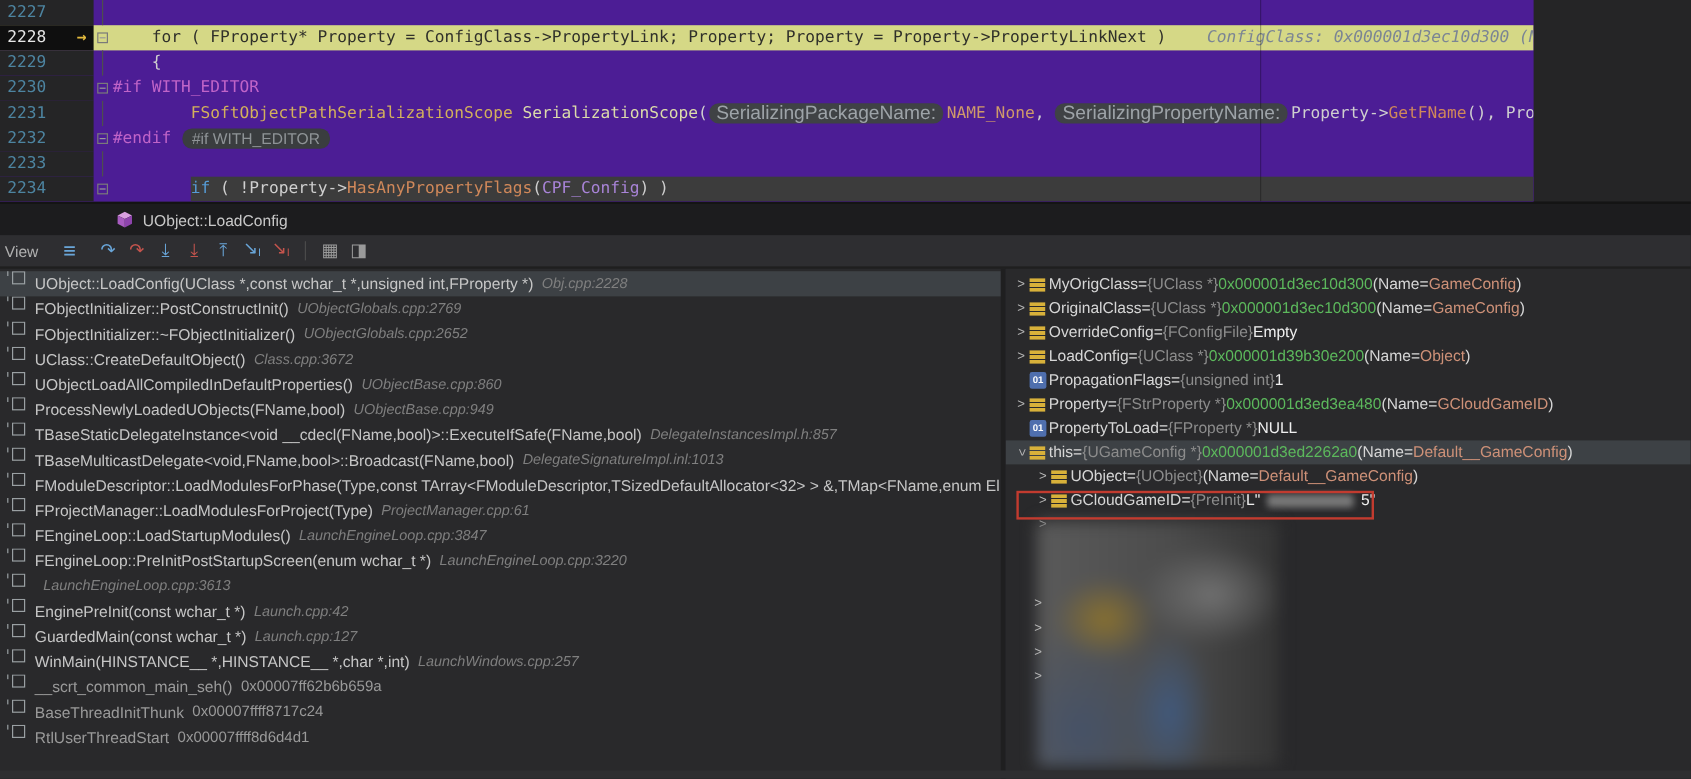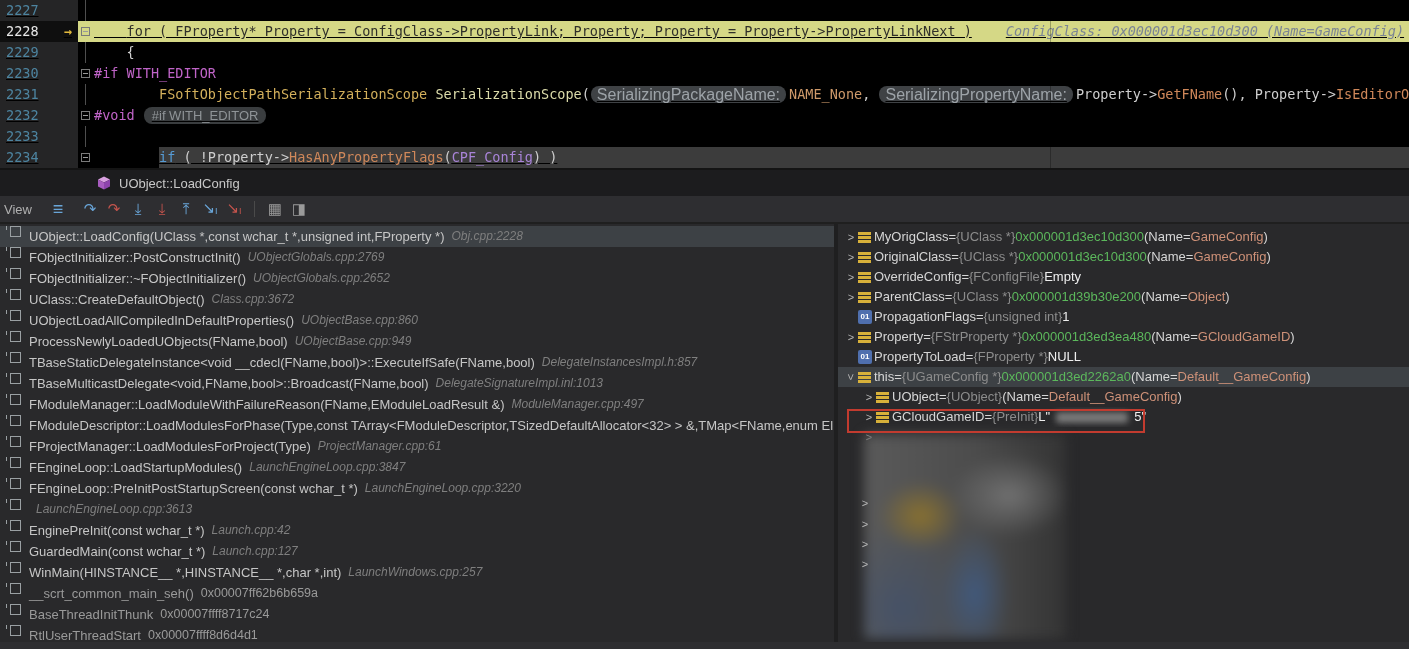--- a/index.html
+++ b/index.html
@@ -1,21 +1,21 @@
 <!DOCTYPE html>
 <html><head>
 <meta charset="utf-8">
 <style>
   html,body{margin:0;padding:0;}
   body{width:1409px;height:649px;overflow:hidden;background:#252526;
        font-family:"Liberation Sans",sans-serif;position:relative;}
 
   
-  .editor{position:relative;width:1409px;height:168px;background:#000000;overflow:hidden;
-          font-family:"DejaVu Sans Mono",monospace;font-size:13.5px;text-decoration:underline;}
+  .editor{position:relative;width:1278px;height:168px;background:#4c1d95;overflow:hidden;
+          font-family:"DejaVu Sans Mono",monospace;font-size:13.5px;}
   .guide{position:absolute;left:1050px;top:0;width:1px;height:168px;background:rgba(0,0,0,.28);z-index:5;}
   .line{display:flex;height:21px;line-height:21px;white-space:pre;}
   .line.cur{background:#d5d886;}
   .gut{width:78px;box-sizing:border-box;padding-left:6px;padding-right:6px;display:flex;flex-shrink:0;
        justify-content:space-between;background:#252526;color:#4d84a0;}
   .cur .gut{background:#0f0f0f;color:#e6e6e6;}
   .exec-arrow{color:#e2b93d;font-weight:bold;}
   .fold{width:16px;flex-shrink:0;position:relative;}
   .foldline{position:absolute;left:7px;top:0;bottom:0;width:0;border-left:1px solid #4e4e4e;}
   .foldbox{position:absolute;left:3px;top:6px;width:9px;height:9px;border:1px solid #7a7a7a;box-sizing:border-box;background:transparent;}
@@ -98,21 +98,21 @@
 </head>
 <body>
 
 <div class="editor">
   <div id="code-lines">
       <div class="line"><span class="gut"><span class="lnum">2227</span></span><span class="fold"><span class="foldline"></span></span><span class="code"><span class="c-w"></span></span></div>
       <div class="line cur"><span class="gut"><span class="lnum">2228</span><span class="exec-arrow">→</span></span><span class="fold"><span class="foldbox"></span></span><span class="code"><span class="c-w">    </span><span class="c-d">for ( FProperty* Property = ConfigClass-&gt;PropertyLink; Property; Property = Property-&gt;PropertyLinkNext )</span><span class="c-di">ConfigClass: 0x000001d3ec10d300 (Name=GameConfig)</span></span></div>
       <div class="line"><span class="gut"><span class="lnum">2229</span></span><span class="fold"><span class="foldline"></span></span><span class="code"><span class="c-w">    </span><span class="c-w">{</span></span></div>
       <div class="line"><span class="gut"><span class="lnum">2230</span></span><span class="fold"><span class="foldbox"></span></span><span class="code"><span class="c-w"></span><span class="c-mac">#if WITH_EDITOR</span></span></div>
       <div class="line"><span class="gut"><span class="lnum">2231</span></span><span class="fold"><span class="foldline"></span></span><span class="code"><span class="c-w">        </span><span class="c-typ">FSoftObjectPathSerializationScope</span><span class="c-w"> </span><span class="c-fn2">SerializationScope</span><span class="c-w">(</span><span class="c-chip">SerializingPackageName:</span><span class="c-nn">NAME_None</span><span class="c-w">, </span><span class="c-chip">SerializingPropertyName:</span><span class="c-w">Property-&gt;</span><span class="c-call">GetFName</span><span class="c-w">(), Property-&gt;</span><span class="c-call">IsEditorOnlyProperty</span><span class="c-w">()</span></span></div>
-      <div class="line"><span class="gut"><span class="lnum">2232</span></span><span class="fold"><span class="foldbox"></span></span><span class="code"><span class="c-w"></span><span class="c-mac">#void</span><span class="c-w"> </span><span class="c-chip2">#if WITH_EDITOR</span></span></div>
+      <div class="line"><span class="gut"><span class="lnum">2232</span></span><span class="fold"><span class="foldbox"></span></span><span class="code"><span class="c-w"></span><span class="c-mac">#endif</span><span class="c-w"> </span><span class="c-chip2">#if WITH_EDITOR</span></span></div>
       <div class="line"><span class="gut"><span class="lnum">2233</span></span><span class="fold"><span class="foldline"></span></span><span class="code"><span class="c-w"></span></span></div>
       <div class="line"><span class="gut"><span class="lnum">2234</span></span><span class="fold"><span class="foldbox"></span></span><span class="code"><span class="c-w">        </span><span class="barbg"><span class="c-kw">if</span><span class="c-w"> ( !Property-&gt;</span><span class="c-call">HasAnyPropertyFlags</span><span class="c-w">(</span><span class="c-enum">CPF_Config</span><span class="c-w">) )</span></span></span></div>
     </div>
   <div class="guide"></div>
 </div>
 
 <div class="frame-header">
   <svg class="cube" viewBox="0 0 14 14">
     <polygon points="7,0.5 13,3.5 7,6.5 1,3.5" fill="#d9a0e0"></polygon>
     <polygon points="1,3.5 7,6.5 7,13.5 1,10.5" fill="#a85cc0"></polygon>
@@ -176,40 +176,35 @@
           <span class="s-fn">TBaseStaticDelegateInstance&lt;void __cdecl(FName,bool)&gt;::ExecuteIfSafe(FName,bool)</span>
           <span class="s-loc">DelegateInstancesImpl.h:857</span>
         </div>
         <div class="srow">
           <span class="fficon"></span>
           <span class="s-fn">TBaseMulticastDelegate&lt;void,FName,bool&gt;::Broadcast(FName,bool)</span>
           <span class="s-loc">DelegateSignatureImpl.inl:1013</span>
         </div>
         <div class="srow">
           <span class="fficon"></span>
-          <span class="s-fn">FModuleManager::LoadModuleWithFailureReason(FName,EModuleLoadResult &amp;)</span>
-          <span class="s-loc">ModuleManager.cpp:497</span>
-        </div>
-        <div class="srow">
-          <span class="fficon"></span>
           <span class="s-fn">FModuleDescriptor::LoadModulesForPhase(Type,const TArray&lt;FModuleDescriptor,TSizedDefaultAllocator&lt;32&gt; &gt; &amp;,TMap&lt;FName,enum El</span>
         </div>
         <div class="srow">
           <span class="fficon"></span>
           <span class="s-fn">FProjectManager::LoadModulesForProject(Type)</span>
           <span class="s-loc">ProjectManager.cpp:61</span>
         </div>
         <div class="srow">
           <span class="fficon"></span>
           <span class="s-fn">FEngineLoop::LoadStartupModules()</span>
           <span class="s-loc">LaunchEngineLoop.cpp:3847</span>
         </div>
         <div class="srow">
           <span class="fficon"></span>
-          <span class="s-fn">FEngineLoop::PreInitPostStartupScreen(const wchar_t *)</span>
+          <span class="s-fn">FEngineLoop::PreInitPostStartupScreen(enum wchar_t *)</span>
           <span class="s-loc">LaunchEngineLoop.cpp:3220</span>
         </div>
         <div class="srow">
           <span class="fficon"></span>
           <span class="s-loc">LaunchEngineLoop.cpp:3613</span>
         </div>
         <div class="srow">
           <span class="fficon"></span>
           <span class="s-fn">EnginePreInit(const wchar_t *)</span>
           <span class="s-loc">Launch.cpp:42</span>
@@ -277,21 +272,21 @@
           <span class="v-n">OverrideConfig</span>
           <span class="v-w"> = </span>
           <span class="v-t">{FConfigFile} </span>
           <span class="v-p">Empty</span>
         </div>
         <div class="vrow">
           <span class="chev">&gt;</span>
           <span class="vicon">
             <span class="vicon-obj"></span>
           </span>
-          <span class="v-n">ParentClass</span>
+          <span class="v-n">LoadConfig</span>
           <span class="v-w"> = </span>
           <span class="v-t">{UClass *} </span>
           <span class="v-g">0x000001d39b30e200</span>
           <span class="v-w"> (Name=</span>
           <span class="v-o">Object</span>
           <span class="v-w">)</span>
         </div>
         <div class="vrow">
           <span class="chev"> </span>
           <span class="vicon">

